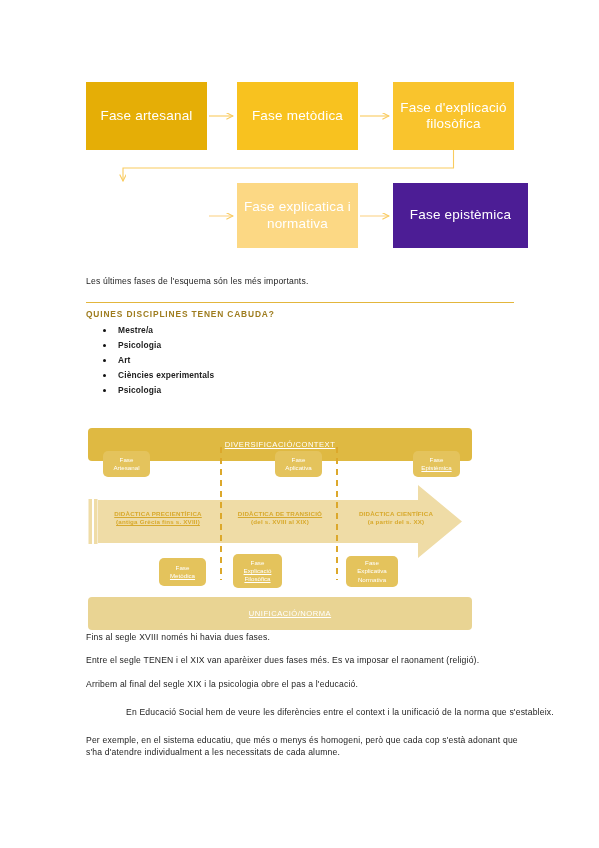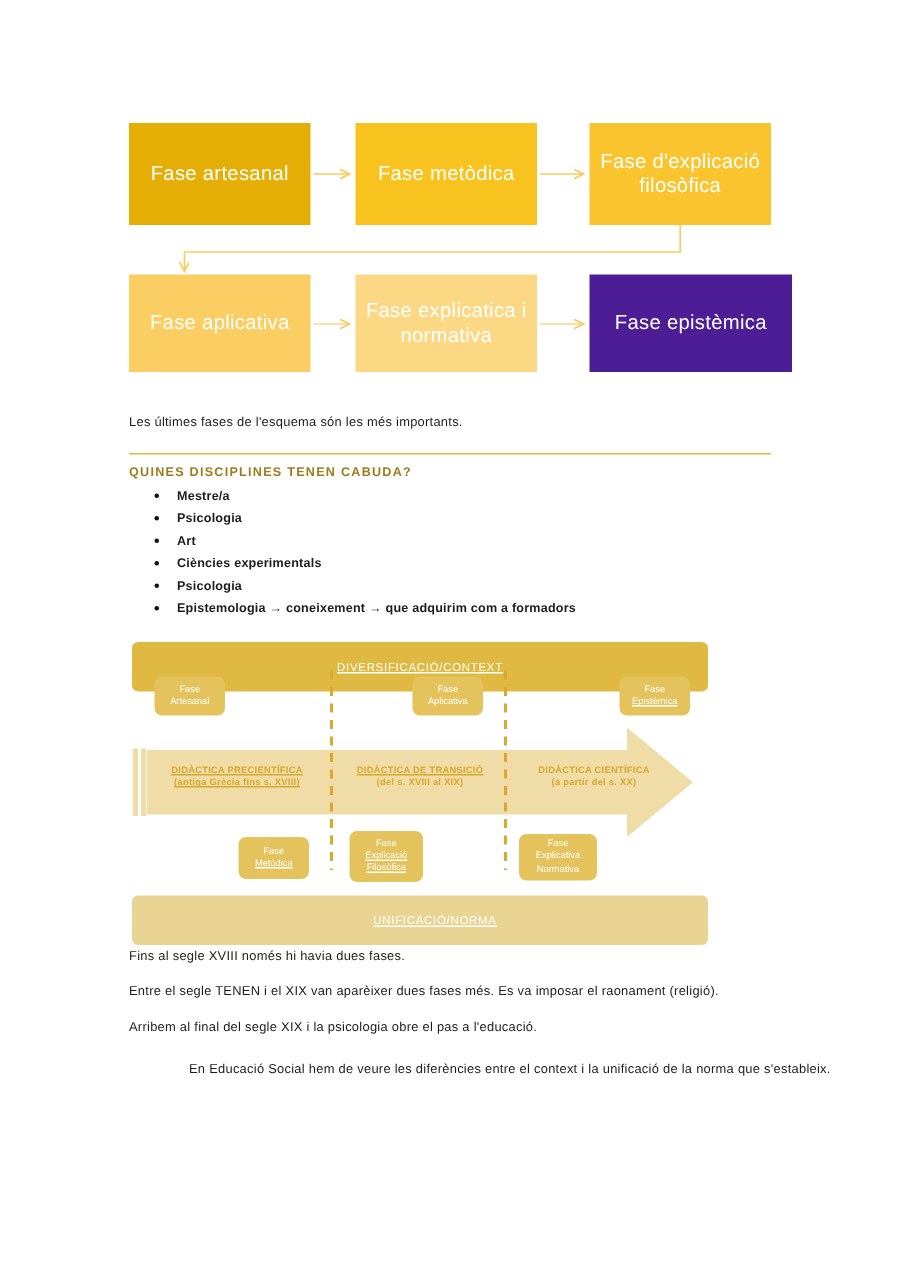--- a/index.html
+++ b/index.html
@@ -215,43 +215,39 @@
 
     <div class="fbox r1 fb1">
         <span>Fase artesanal</span>
       </div>
     <div class="fbox r1 fb2">
         <span>Fase metòdica</span>
       </div>
     <div class="fbox r1 fb3">
         <span>Fase d'explicació filosòfica</span>
       </div>
-    <div class="fbox r2 fb4">
-        <span>Fase aplicativa</span>
-      </div>
     <div class="fbox r2 fb5">
         <span>Fase explicatica i normativa</span>
       </div>
     <div class="fbox r2 fb6">
         <span>Fase epistèmica</span>
       </div>
   </div>
 
   <div class="para p-intro">Les últimes fases de l'esquema són les més importants.</div>
 
   <div class="rule"></div>
   <div class="heading">QUINES DISCIPLINES TENEN CABUDA?</div>
 
   <ul class="disciplines">
     <li>Mestre/a</li>
     <li>Psicologia</li>
     <li>Art</li>
     <li>Ciències experimentals</li>
     <li>Psicologia</li>
-    <li>Epistemologia → coneixement → que adquirim com a formadors</li>
   </ul>
 
   <div class="timeline">
 
     <div class="tl-bar tl-top">
       <span>DIVERSIFICACIÓ/CONTEXT</span>
     </div>
 
     <svg class="tl-svg" viewBox="0 0 384 186">
 
@@ -299,14 +295,15 @@
 
     <div class="tl-bar tl-bottom">
       <span>UNIFICACIÓ/NORMA</span>
     </div>
   </div>
 
   <div class="para p1">Fins al segle XVIII només hi havia dues fases.</div>
   <div class="para p2">Entre el segle TENEN i el XIX van aparèixer dues fases més. Es va imposar el raonament (religió).</div>
   <div class="para p3">Arribem al final del segle XIX i la psicologia obre el pas a l'educació.</div>
   <div class="para p4">En Educació Social hem de veure les diferències entre el context i la unificació de la norma que s'estableix.</div>
+  <div class="para p5">Per exemple, en el sistema educatiu, que més o menys és homogeni, però que cada cop s'està adonant que s'ha d'atendre individualment a les necessitats de cada alumne.</div>
 
 </div>
 
 </body></html>

